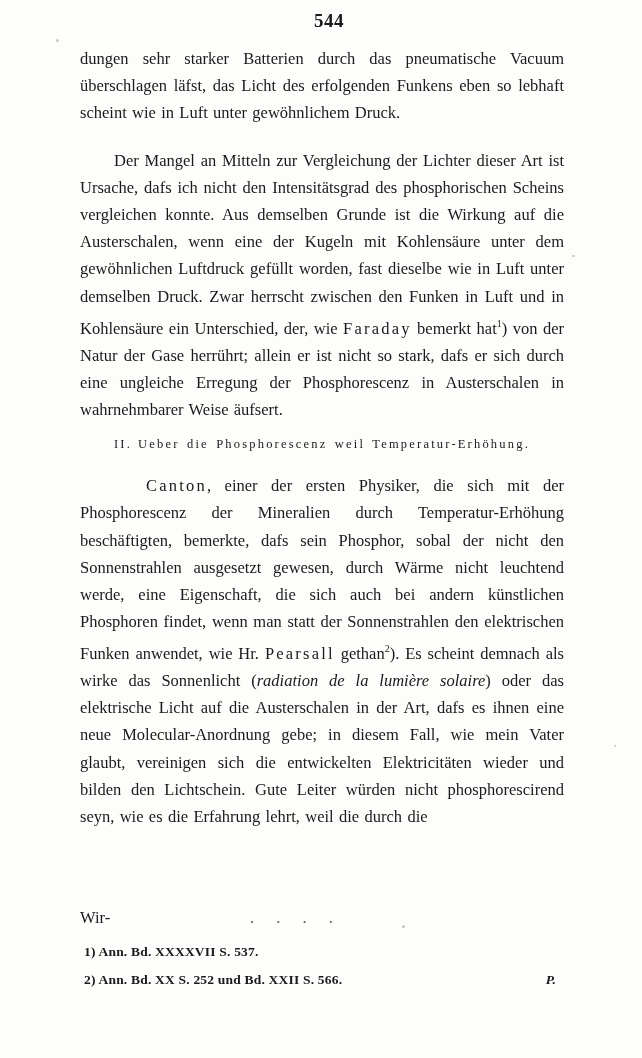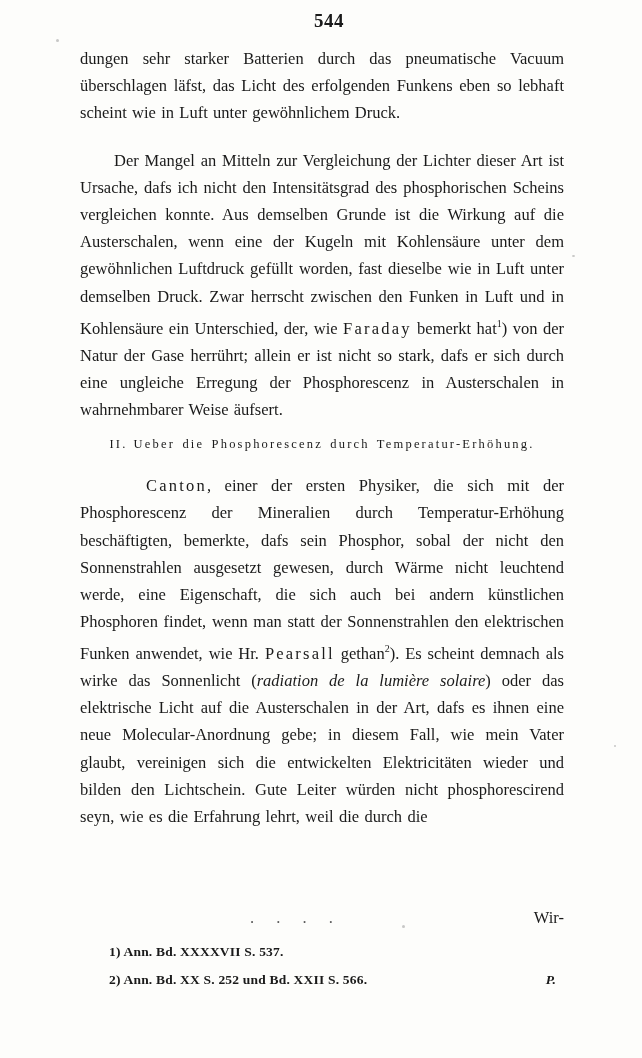--- a/index.html
+++ b/index.html
@@ -71,21 +71,21 @@
   sup.fn {
     font-size: 10px;
     vertical-align: super;
   }
   .tail-line {
     position: absolute;
     left: 80px;
     top: 908px;
     width: 484px;
     font-size: 16.5px;
-    text-align: right;
+    text-align: left;
   }
   .dots {
     position: absolute;
     left: 250px;
     top: 908px;
     font-size: 16.5px;
     color: #5a5a5a;
     letter-spacing: 9px;
   }
   .footnotes {
@@ -94,21 +94,20 @@
     top: 938px;
     width: 480px;
     font-size: 13.5px;
     line-height: 28px;
     font-weight: bold;
     letter-spacing: 0.2px;
   }
   .footnote {
     position: relative;
     white-space: nowrap;
-    margin-left: 25px;
   }
   .footnote .fnsign {
     position: absolute;
     right: 8px;
     font-style: italic;
     font-weight: bold;
   }
   .speck {
     position: absolute;
     background: #9b9b9b;
@@ -129,21 +128,21 @@
   <div class="page-number">544</div>
 
   <div class="body-text">
 
     <p class="para noindent">dungen sehr starker Batterien durch das pneumatische Vacuum überschlagen läfst, das Licht des erfolgenden Funkens eben so lebhaft scheint wie in Luft unter gewöhnlichem Druck.</p>
 
     <p class="para spaced"><span>Der Mangel an Mitteln zur Vergleichung der Lichter dieser Art ist Ursache, dafs ich nicht den Intensitätsgrad des phosphorischen Scheins vergleichen konnte. Aus demselben Grunde ist die Wirkung auf die Austerschalen, wenn eine der Kugeln mit Kohlensäure unter dem gewöhnlichen Luftdruck gefüllt worden, fast dieselbe wie in Luft unter demselben Druck. Zwar herrscht zwischen den Funken in Luft und in Kohlensäure ein Unterschied, der, wie</span> <span class="sp">Faraday</span> <span>bemerkt hat</span><sup class="fn">1</sup><span>) von der Natur der Gase herrührt; allein er ist nicht so stark, dafs er sich durch eine ungleiche Erregung der Phosphorescenz in Austerschalen in wahrnehmbarer Weise äufsert.</span></p>
 
     <div class="subhead">
       <span class="sp">II.</span>
-      <span class="sp">Ueber die Phosphorescenz durch Temperatur-Erhöhung.</span>
+      <span class="sp">Ueber die Phosphorescenz weil Temperatur-Erhöhung.</span>
     </div>
 
     <p class="para spaced"><span style="display:inline-block; width:32px;"></span><span class="sp">Canton</span><span>, einer der ersten Physiker, die sich mit der Phosphorescenz der Mineralien durch Temperatur-Erhöhung beschäftigten, bemerkte, dafs sein Phosphor, sobal der nicht den Sonnenstrahlen ausgesetzt gewesen, durch Wärme nicht leuchtend werde, eine Eigenschaft, die sich auch bei andern künstlichen Phosphoren findet, wenn man statt der Sonnenstrahlen den elektrischen Funken anwendet, wie Hr.</span> <span class="sp">Pearsall</span> <span>gethan</span><sup class="fn">2</sup><span>). Es scheint demnach als wirke das Sonnenlicht (</span><span class="ital">radiation de la lumière solaire</span><span>) oder das elektrische Licht auf die Austerschalen in der Art, dafs es ihnen eine neue Molecular-Anordnung gebe; in diesem Fall, wie mein Vater glaubt, vereinigen sich die entwickelten Elektricitäten wieder und bilden den Lichtschein. Gute Leiter würden nicht phosphorescirend seyn, wie es die Erfahrung lehrt, weil die durch die</span></p>
 
   </div>
 
   <div class="dots">. . . .</div>
   <div class="tail-line">Wir-</div>
 
   <div class="footnotes">

